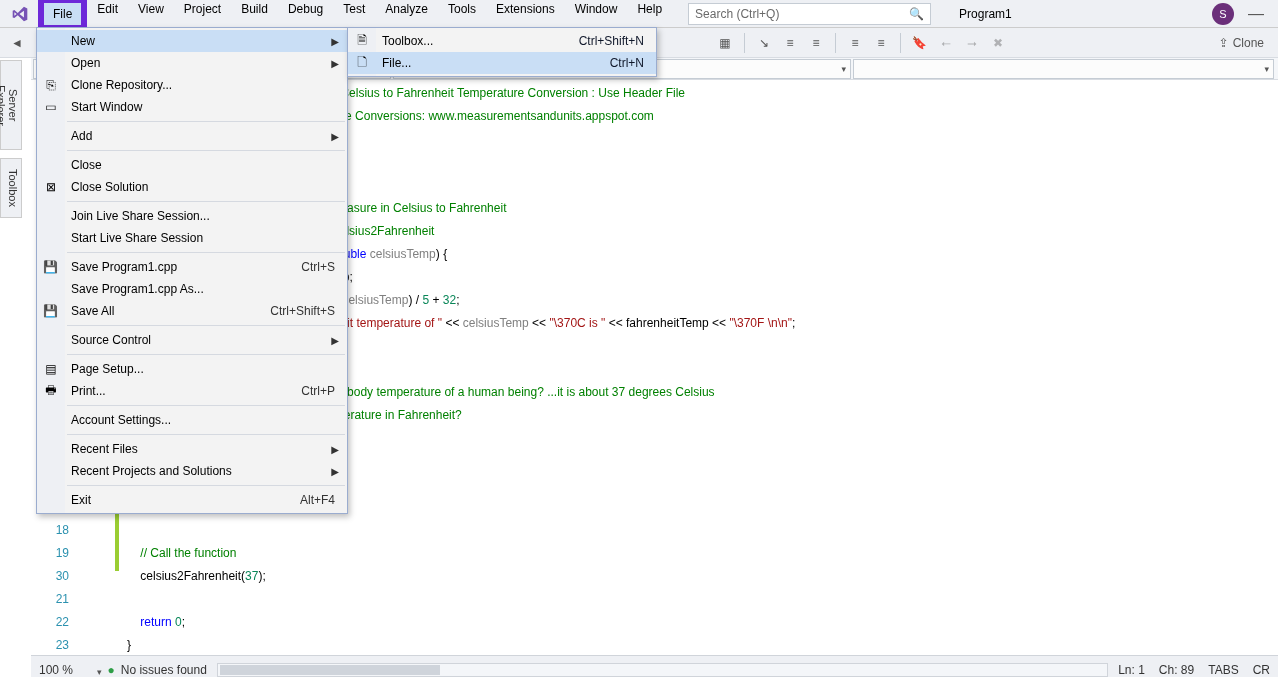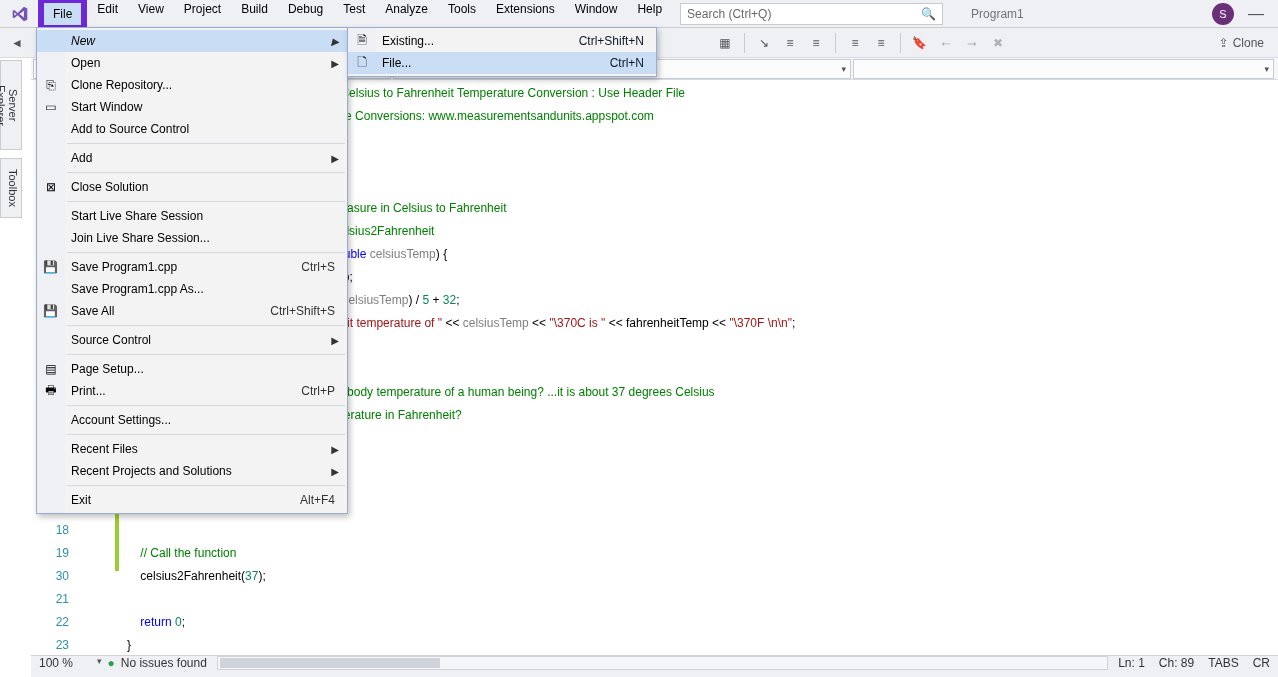--- a/index.html
+++ b/index.html
@@ -3,23 +3,23 @@
 <meta charset="utf-8">
 <style>
   * { box-sizing: border-box; margin: 0; padding: 0; font-family: "Segoe UI", Tahoma, sans-serif; font-size: 12px; }
   body { width: 1278px; height: 677px; background: #fff; overflow: hidden; position: relative; }
 
   
   .menubar { height: 28px; background: #eef0f4; display: flex; align-items: center; padding: 0 2px; border-bottom: 1px solid #ccc; }
   .vs-logo { width: 24px; height: 24px; margin: 0 6px; display:flex; align-items:center; justify-content:center; }
   .menubar .menu-item { padding: 5px 10px; cursor: default; }
   .menubar .menu-item.active { background: #c9def5; border: 6px solid #6d28d9; padding: 4px 9px; text-align: center; }
-  .searchbox { margin-left: 8px; width: 263px; height: 22px; border: 1px solid #c5ccd4; background: #fff; display:flex; align-items:center; padding:0 6px; color:#6a6a6a; position:relative;}
+  .searchbox { margin-left: 16px; width: 243px; height: 22px; border: 1px solid #c5ccd4; background: #fff; display:flex; align-items:center; padding:0 6px; color:#6a6a6a; position:relative;}
   .searchbox .mag { position:absolute; right:6px; color:#555; }
-  .solution-name-box { margin-left: 14px; padding: 3px 14px; color:#737373;text-align:center; }
+  .solution-name-box { margin-left: 14px; padding: 3px 14px; color:#000000;text-align:center; }
   .menubar .right { margin-left:auto; display:flex; align-items:center; gap:10px; padding-right:8px;}
   .avatar { width:22px; height:22px; border-radius:50%; background:#6b2f7a; color:#fff; display:flex; align-items:center; justify-content:center; font-size:11px; }
   .min-btn{ width:24px; text-align:center; color:#555; font-size:16px; }
 
   
   .toolbar { height: 30px; background: #eef0f4; display:flex; align-items:center; padding:0 6px; border-bottom:1px solid #d8dce2; gap:4px; }
   .toolbar .sep { width:1px; height:20px; background:#c5ccd4; margin:0 4px; }
   .toolbar .btn { width:22px; height:22px; display:flex; align-items:center; justify-content:center; color:#555; }
   .toolbar .live { margin-left:auto; padding-right:8px; color:#555; display:flex; align-items:center; gap:4px;}
 
@@ -45,36 +45,36 @@
   .c-type{ color:#0000ff; }
   .c-string{ color:#a31515; }
   .c-num{ color:#098658; }
   .c-param{ color:#808080; }
   .c-lparam{ color:#808080; }
 
   
   .dropdown{ position:absolute; top:27px; left:36px; width:312px; background:#f3f3f3; border:1px solid #9aaccf; box-shadow:2px 3px 6px rgba(0,0,0,.25); padding:2px 0; z-index:50;}
   .dropdown .icon-col{ position:absolute; left:0; top:0; bottom:0; width:28px; background:#eef0f4;}
   .dropdown .row{ position:relative; height:22px; display:flex; align-items:center; padding-left:34px; padding-right:12px; color:#000;}
-  .dropdown .row.highlight{ background:#c9def5;font-style:italic;}
+  .dropdown .row.highlight{ background:#c9def5;}
   .dropdown .row .shortcut{ margin-left:auto; color:#333;}
   .dropdown .row .subarrow{ position:absolute; right:8px; font-size:10px; color:#333;}
   .dropdown .divider{ height:1px; background:#d5d9e0; margin:3px 2px 3px 30px;}
   .dropdown .row .ico{ position:absolute; left:5px; width:18px; height:18px; display:flex; align-items:center; justify-content:center; }
 
   
   .submenu{ position:absolute; top:27px; left:347px; width:310px; background:#f3f3f3; border:1px solid #9aaccf; box-shadow:2px 3px 6px rgba(0,0,0,.25); padding:2px 0; z-index:51;}
   .submenu .icon-col{ position:absolute; left:0; top:0; bottom:0; width:28px; background:#eef0f4;}
   .submenu .row{ position:relative; height:22px; display:flex; align-items:center; padding-left:34px; padding-right:12px; color:#000;}
   .submenu .row.highlight{ background:#c9def5;}
   .submenu .row .shortcut{ margin-left:auto; color:#0f172a;}
   .submenu .row .ico{ position:absolute; left:5px; width:18px; height:18px; display:flex; align-items:center; justify-content:center;}
 
   
-  .statusbar{ position:absolute; left:31px; right:0; bottom:0; height:22px; background:#eef0f4; border-top:1px solid #d0d4da; display:flex; align-items:flex-start; font-size:11px; color:#333; padding:0 8px;}
+  .statusbar{ position:absolute; left:31px; right:0; bottom:0; height:22px; background:#eef0f4; border-top:1px solid #d0d4da; display:flex; align-items:flex-end; font-size:11px; color:#333; padding:0 8px;}
   .statusbar .zoom{ width:58px;}
   .statusbar .tick{ color:#2e9e47; margin:0 6px;}
   .statusbar .hscroll{ flex:1; margin:0 10px; height:14px; background:#f4f6f9; border:1px solid #d0d4da; position:relative;}
   .statusbar .hscroll .thumb{ position:absolute; left:2px; top:1px; height:10px; width:220px; background:#cfd4db;}
   .statusbar .right-info{ display:flex; gap:14px; align-items:center;}
 </style>
 </head>
 <body>
 
 <div class="menubar">
@@ -196,39 +196,39 @@
       <span class="subarrow">▶</span>
     </div>
     <div class="row">
       <span class="ico">⎘</span>
       <span>Clone Repository...</span>
     </div>
     <div class="row">
       <span class="ico">▭</span>
       <span>Start Window</span>
     </div>
-    <div class="row">
-      <span>Add to Source Control</span>
-    </div>
     <div class="divider"></div>
     <div class="row">
       <span>Add</span>
       <span class="subarrow">▶</span>
     </div>
     <div class="divider"></div>
+    <div class="row">
+      <span>Close</span>
+    </div>
     <div class="row">
       <span class="ico">⊠</span>
       <span>Close Solution</span>
     </div>
     <div class="divider"></div>
     <div class="row">
+      <span>Join Live Share Session...</span>
+    </div>
+    <div class="row">
       <span>Start Live Share Session</span>
-    </div>
-    <div class="row">
-      <span>Join Live Share Session...</span>
     </div>
     <div class="divider"></div>
     <div class="row">
       <span class="ico">💾</span>
       <span>Save Program1.cpp</span>
       <span class="shortcut">Ctrl+S</span>
     </div>
     <div class="row">
       <span>Save Program1.cpp As...</span>
     </div>
@@ -269,21 +269,21 @@
     <div class="row">
       <span>Exit</span>
       <span class="shortcut">Alt+F4</span>
     </div>
   </div>
 
 <div class="submenu" id="new-submenu">
   <div class="icon-col"></div>
 <div class="row">
       <span class="ico">🗎</span>
-      <span>Existing...</span>
+      <span>Toolbox...</span>
       <span class="shortcut">Ctrl+Shift+N</span>
     </div>
     <div class="row highlight">
       <span class="ico">🗋</span>
       <span>File...</span>
       <span class="shortcut">Ctrl+N</span>
     </div>
   </div>
 
 <div class="statusbar">

